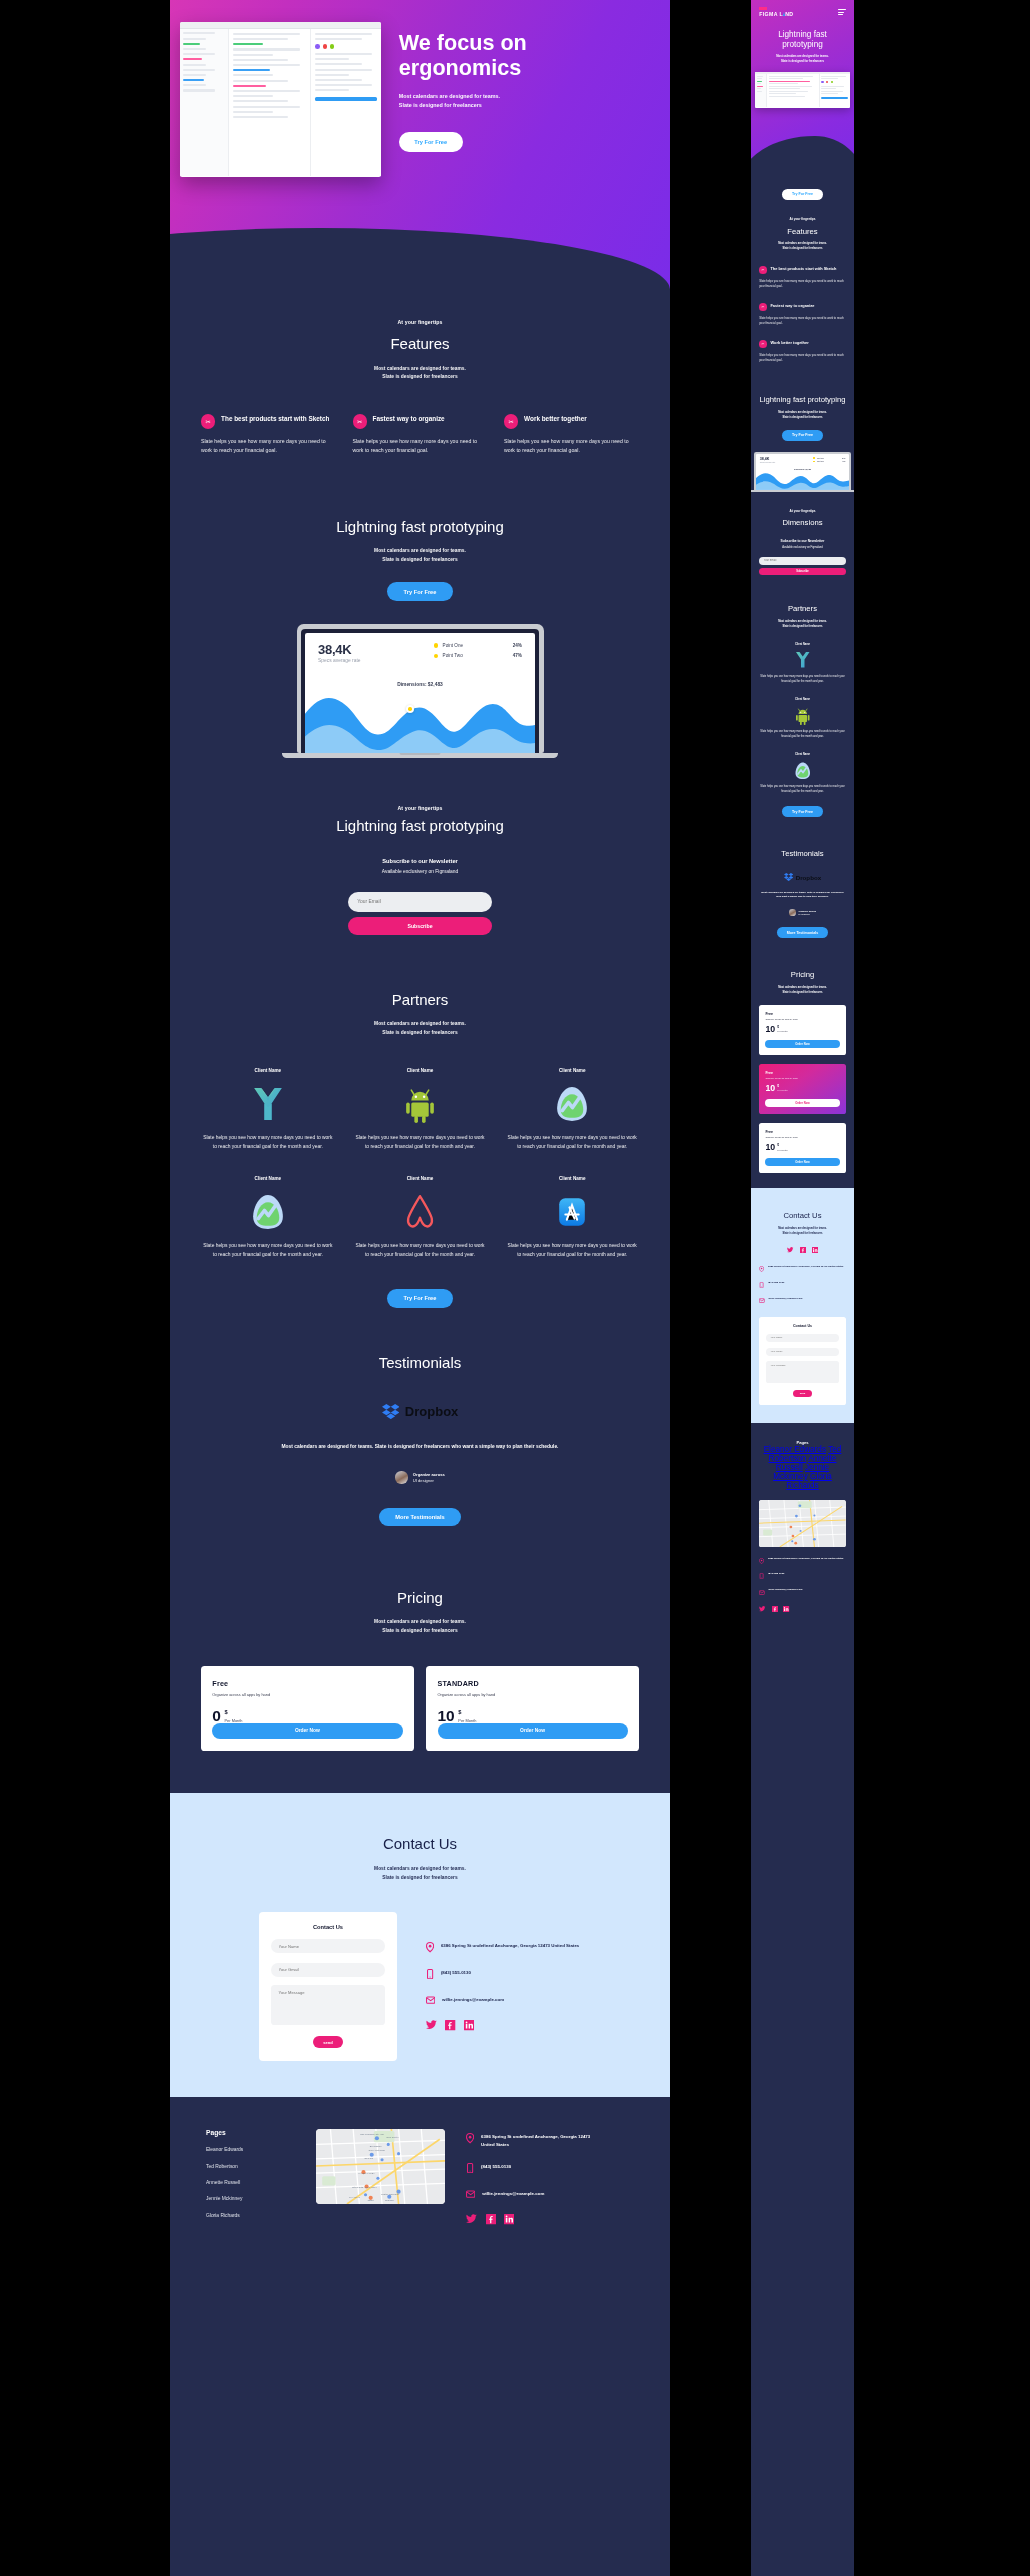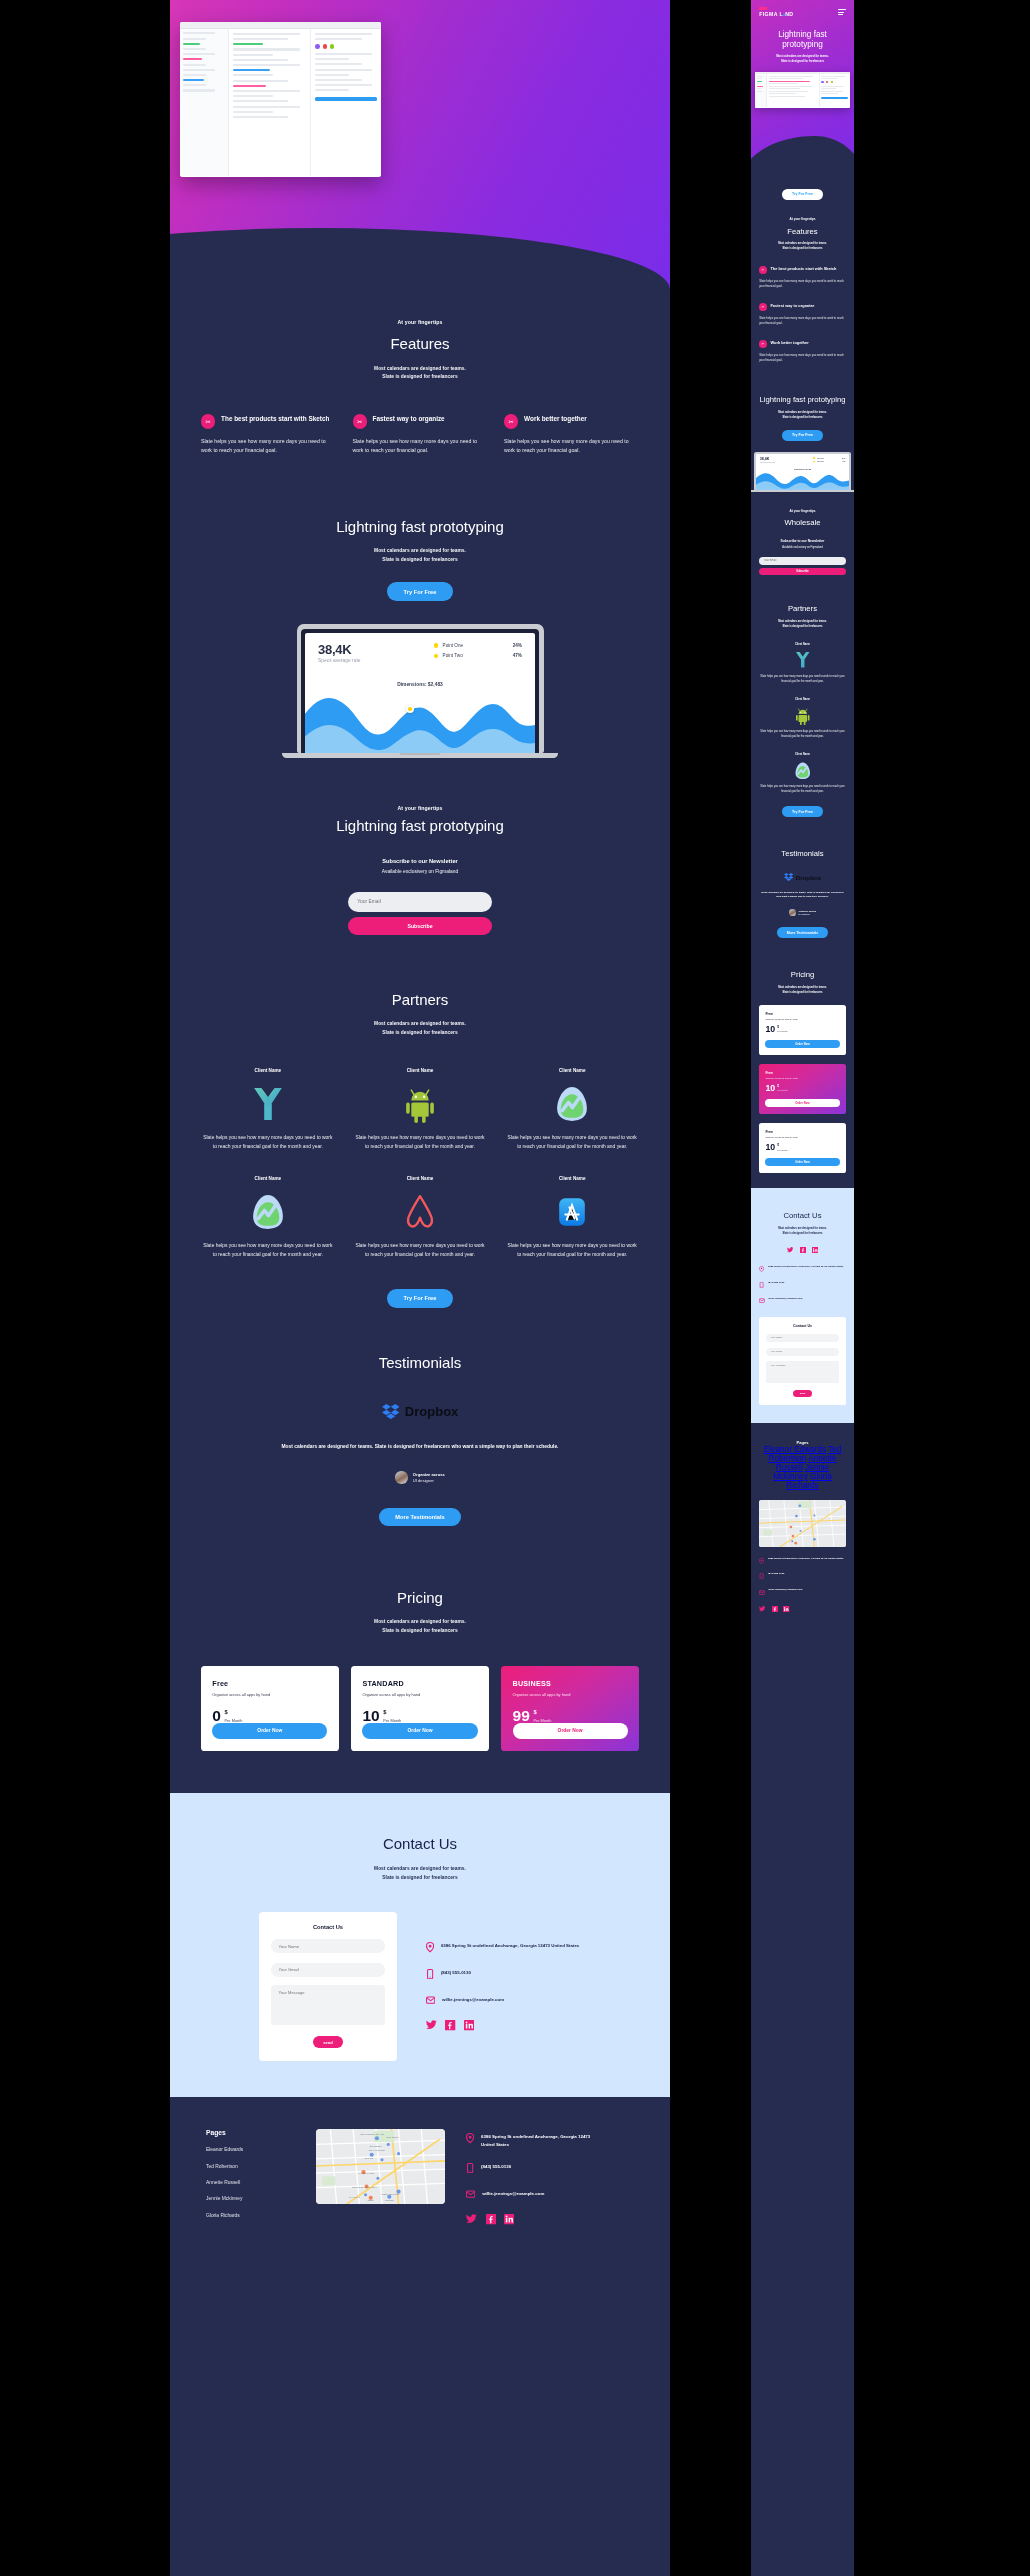--- a/index.html
+++ b/index.html
@@ -324,20 +324,26 @@
                 <div class="ln m"></div>
               <div class="ln l"></div>
                 <div class="ln s"></div>
                 <div class="ln m"></div>
               <div class="ln l"></div>
                 <div class="ln s"></div>
               <div class="blue-btn-sm"></div>
             </div>
           </div>
         </div>
+        <div class="hero-copy">
+          <div class="hero-h1">We focus on ergonomics</div>
+          <div class="hero-sub" style="white-space:pre-line">Most calendars are designed for teams.
+Slate is designed for freelancers</div>
+          <button class="hero-cta">Try For Free</button>
+        </div>
       </div>
     </div>
 
     <div class="sec">
       <div class="eyebrow">At your fingertips</div>
       <div class="h2">Features</div>
       <div class="desc" style="white-space:pre-line">Most calendars are designed for teams.
 Slate is designed for freelancers</div>
       <div class="feat-row">
         <div class="feat">
@@ -571,32 +577,20 @@
           <div class="pc-t">STANDARD</div>
           <div class="pc-s">Organize across all apps by hand</div>
           <div class="pc-price">
             <div class="pc-amt">10</div>
             <div class="pc-meta">
               <div class="pc-cur">$</div>
               <div class="pc-per">Per Month</div>
             </div>
           </div>
           <button class="pc-btn blue">Order Now</button>
-        </div>
-        <div class="pc grad">
-          <div class="pc-t">BUSINESS</div>
-          <div class="pc-s">Organize across all apps by hand</div>
-          <div class="pc-price">
-            <div class="pc-amt">99</div>
-            <div class="pc-meta">
-              <div class="pc-cur">$</div>
-              <div class="pc-per">Per Month</div>
-            </div>
-          </div>
-          <button class="pc-btn white">Order Now</button>
         </div>
       </div>
     </div>
 
     <div class="contact-sec">
       <div class="h2" style="color:#182049">Contact Us</div>
       <div class="desc" style="white-space:pre-line;color:#182049">Most calendars are designed for teams.
 Slate is designed for freelancers</div>
       <div class="contact-grid">
         <div class="cform">
@@ -886,21 +880,21 @@
             <path d="M0,52 C26,20 46,14 72,30 C100,48 112,90 140,92 C166,94 178,60 206,44 C228,32 244,46 262,68 C280,90 292,94 312,72 C334,48 350,28 372,34 C392,40 404,70 424,74 C444,78 456,70 466,68 L466,128 L0,128 Z" fill="#2f9cf4"></path>
             <path d="M0,96 C26,74 46,68 72,80 C100,94 112,120 140,122 C166,124 178,100 206,88 C228,78 244,88 262,104 C280,120 292,124 312,108 C334,90 350,78 372,82 C392,86 404,104 424,108 C444,112 456,106 466,104 L466,128 L0,128 Z" fill="#8dcbf7"></path>
           </svg>
         </div>
       </div>
       <div class="m-base"></div>
     </div>
 
     <div class="m-sec">
       <div class="m-eyebrow">At your fingertips</div>
-      <div class="m-h2">Wholesale</div>
+      <div class="m-h2">Dimensions</div>
       <div style="margin-top:11.3px;font-size:3.3px;font-weight:bold">Subscribe to our Newsletter</div>
       <div style="margin-top:3.1px;font-size:2.6px">Available exclusivery on Figmaland</div>
       <input class="m-news-input" placeholder="Your Email" style="">
       <button class="m-news-btn">Subscribe</button>
     </div>
 
     <div class="m-sec" style="padding-top:6.2px">
       <div class="m-h2">Partners</div>
       <div class="m-desc" style="white-space:pre-line">Most calendars are designed for teams.
 Slate is designed for freelancers</div>

